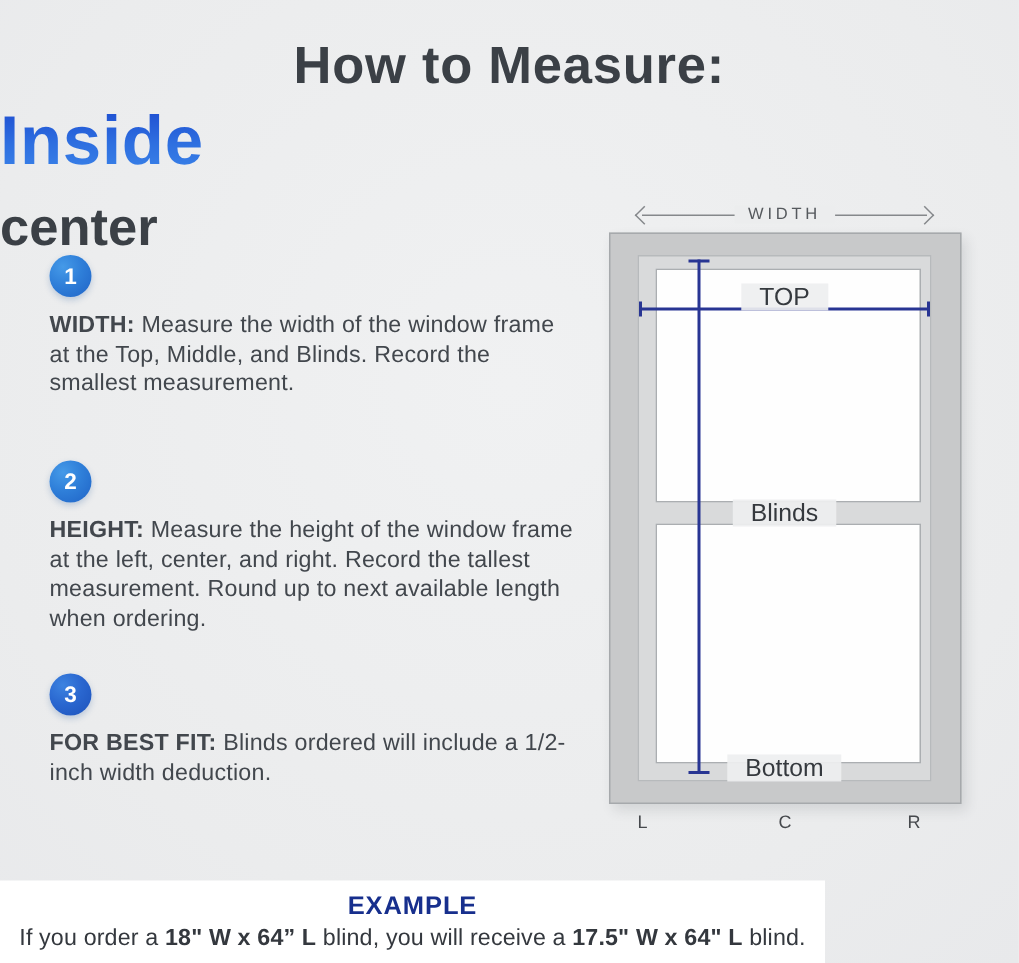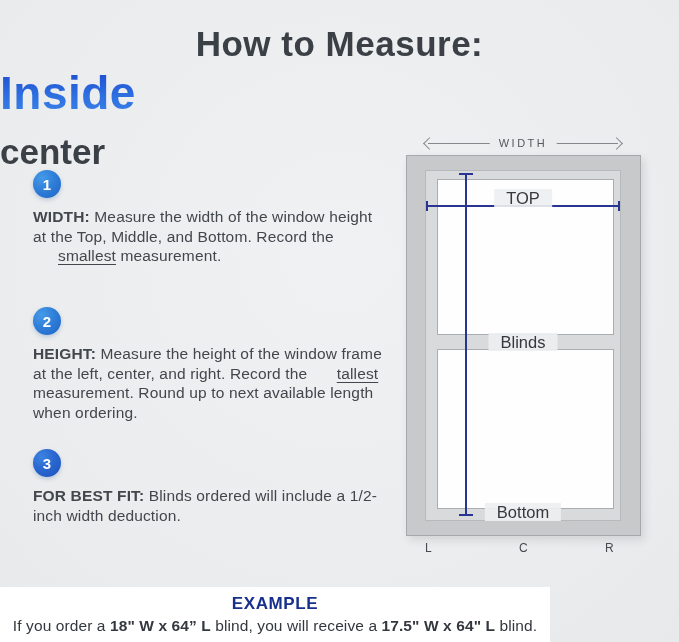--- a/index.html
+++ b/index.html
@@ -27,21 +27,21 @@
   .step-num {
     width:28px; height:28px; border-radius:50%;
     background:radial-gradient(circle at 32% 28%, #459ae8 0%, #2f7fd9 45%, #1f63c6 100%);
     color:#fff; font-size:15px; font-weight:700;
     display:flex; align-items:center; justify-content:center;
     box-shadow:0 2px 4px rgba(40,90,160,.25);
   }
   .step-3 .step-num { background:radial-gradient(circle at 32% 28%, #3c83e0 0%, #2a67d0 45%, #1c51ba 100%); }
   .step-text { margin-top:9px; font-size:15.5px; line-height:1.27; letter-spacing:.15px; color:#42474d; }
   .b { font-weight:700; }
-  .u { text-decoration:underline; text-underline-offset:3px; text-decoration-thickness:1px;margin-left:25px; }
+  .u { text-underline-offset:3px; text-decoration-thickness:1px; }
 
   
   .diagram { position:absolute; left:383px; top:133px; width:286px; height:432px; }
 
   .width-arrow { position:absolute; left:42px; top:3px; width:196px; height:14px; }
   .width-arrow .line { position:absolute; left:3px; right:3px; top:7px; height:1px; background:#85888b; }
   .chev { position:absolute; width:9px; height:9px; border-left:1px solid #85888b; border-bottom:1px solid #85888b; }
   .chev-left  { left:0;  top:3px; transform:rotate(45deg); }
   .chev-right { right:0; top:3px; transform:rotate(225deg); }
   .width-arrow .arrow-label {
@@ -99,21 +99,21 @@
   <div class="title">
     <div class="title-line1">How to Measure:</div>
     <div class="title-line2">
       <span class="title-highlight">Inside</span>
       <span class="title-suffix">center</span>
     </div>
   </div>
 
   <div class="step step-1">
     <div class="step-num">1</div>
-    <div class="step-text"><span class="b">WIDTH: </span><span>Measure the width of the window height at the Top, Middle, and Bottom. Record the </span><span class="u">smallest</span><span> measurement.</span></div>
+    <div class="step-text"><span class="b">WIDTH: </span><span>Measure the width of the window frame at the Top, Middle, and Blinds. Record the </span><span class="u">smallest</span><span> measurement.</span></div>
   </div>
 
   <div class="step step-2">
     <div class="step-num">2</div>
     <div class="step-text"><span class="b">HEIGHT: </span><span>Measure the height of the window frame at the left, center, and right. Record the </span><span class="u">tallest</span><span> measurement. Round up to next available length when ordering.</span></div>
   </div>
 
   <div class="step step-3">
     <div class="step-num">3</div>
     <div class="step-text"><span class="b">FOR BEST FIT: </span><span>Blinds ordered will include a 1/2-inch width deduction.</span></div>

